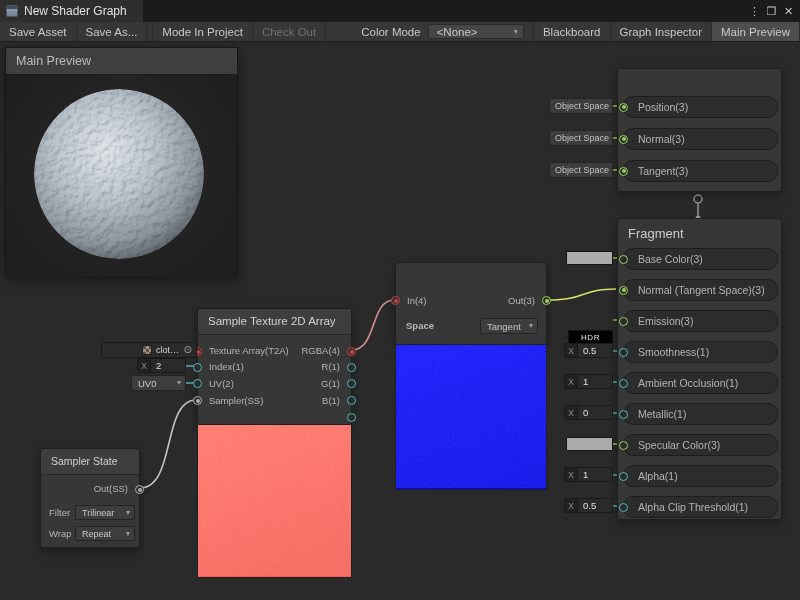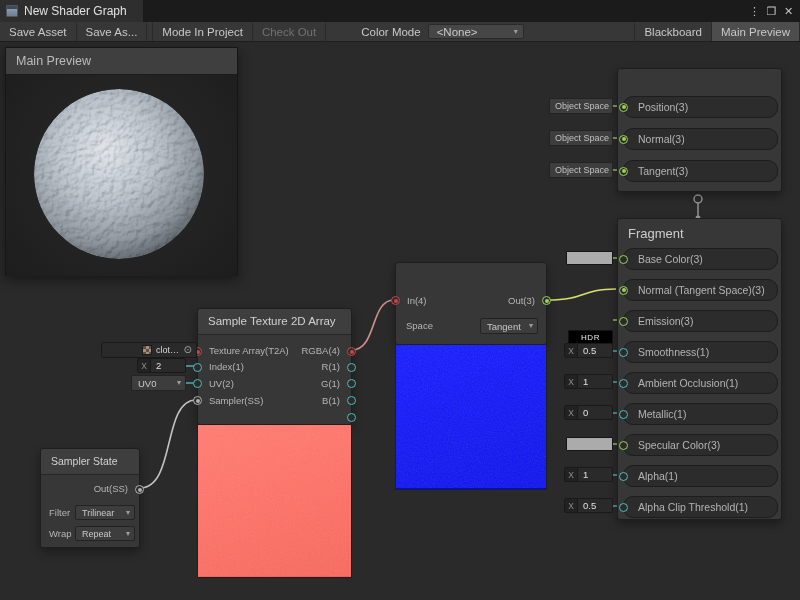--- a/index.html
+++ b/index.html
@@ -95,20 +95,21 @@
     <div class="tb-gap"></div>
     <div class="tb-btn">Mode In Project</div>
     <div class="tb-btn disabled">Check Out</div>
     <div class="tb-label">Color Mode</div>
     <div class="tb-dropdown">
       <span>&lt;None&gt;</span>
       <span class="arrow">▾</span>
     </div>
     <div class="tb-right">
       <div class="tb-btn" style="border-left:1px solid #2a2a2a;">Blackboard</div>
+      <div class="tb-btn">Graph Inspector</div>
       <div class="tb-btn active">Main Preview</div>
     </div>
   </div>
 
   <div class="canvas">
 
     <svg class="edges" width="800" height="558">
 
       <path d="M140,446 C176,446 162,358 196,358" stroke="#c2c2c2" stroke-width="1.6" fill="none"></path>
 
@@ -298,21 +299,21 @@
           </filter>
         <rect width="153" height="151" filter="url(#noiseA)" opacity="0.22"></rect>
       </svg>
     </div>
 
     <div class="node" style="left:395px;top:220px;width:152px;height:83px;">
       <span class="port in filled" style="--c:#c64747;top:33px;"></span>
       <span class="plabel in" style="top:30px;">In(4)</span>
       <span class="port out filled" style="--c:#9ad15a;top:33px;"></span>
       <span class="plabel out" style="top:30px;">Out(3)</span>
-      <span class="plabel in" style="top:55px;left:10px;">Space</span>
+      <span class="plabel in" style="top:55px;left:10px;font-weight:bold;">Space</span>
       <div class="widget dropdown" style="left:84px;top:55px;width:58px;">
         <span>Tangent</span>
         <span class="arrow">▾</span>
       </div>
     </div>
 
     <div class="preview blue" style="left:395px;top:303px;width:152px;height:145px;">
       <svg width="150" height="143">
         <filter id="noiseB">
             <feTurbulence type="fractalNoise" baseFrequency="0.8" numOctaves="2" seed="9"></feTurbulence>

